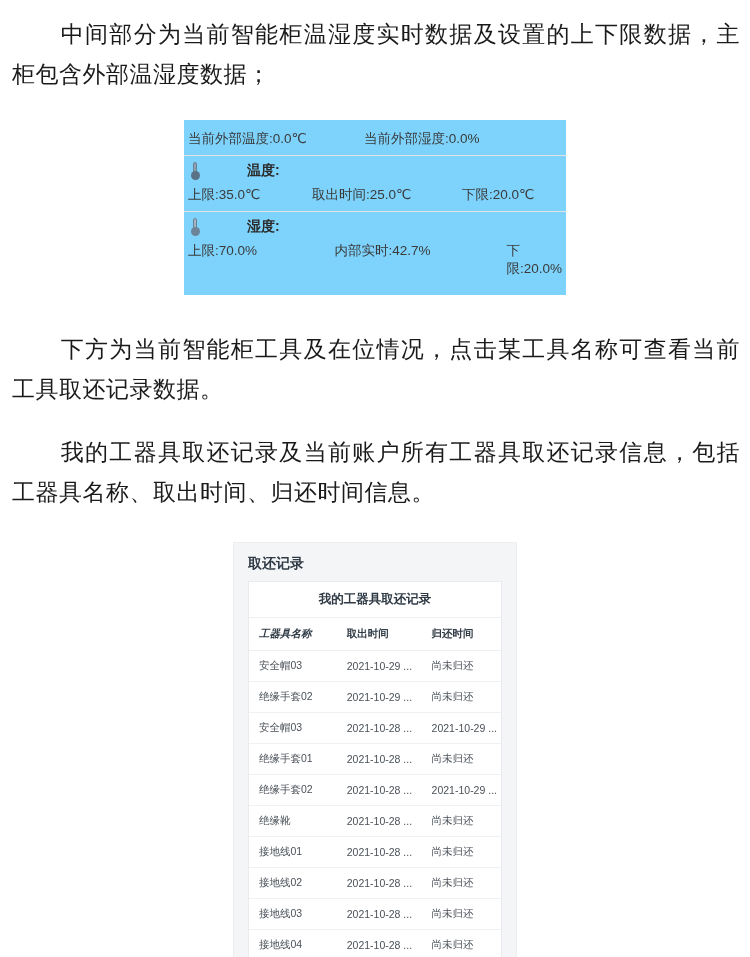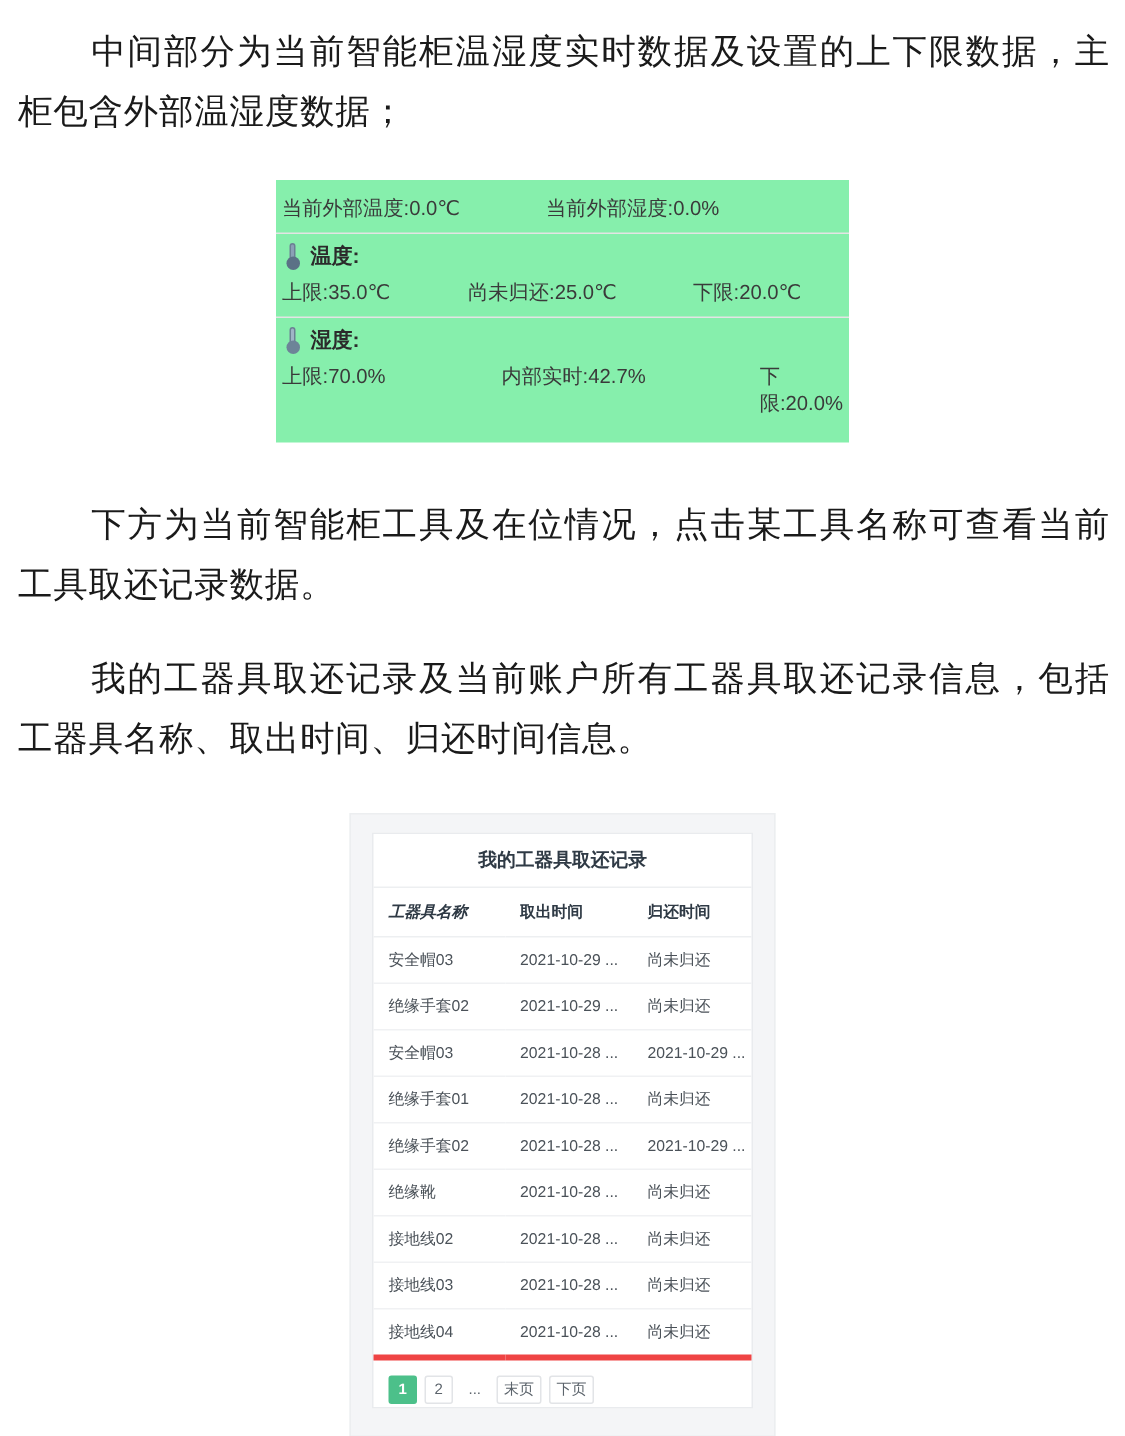--- a/index.html
+++ b/index.html
@@ -35,40 +35,41 @@
   .para-3 { margin-top: 0px; }
 
   
   .th-card-wrap {
     margin-top: 26px;
     display: flex;
     justify-content: center;
   }
   .th-card {
     width: 382px;
-    background: #86efac;
+    background: #7dd3fc;
     padding: 8px 0 10px 0;
     font-size: 13.5px;
     color: #3a3a3a;
   }
   .th-top {
     display: flex;
     border-bottom: 1px solid #e4e4e4;
     padding: 2px 4px 7px 4px;
   }
   .th-top .cell-a { width: 176px; }
   .th-top .cell-b { flex: 1; }
 
   .th-section-title {
     display: flex;
     align-items: flex-end;
     padding: 6px 4px 2px 4px;
     font-weight: bold;
     color: #2b2b2b;
     font-size: 14px;
+    gap: 40px;
   }
   .th-ico {
     width: 14px;
     height: 18px;
     margin-right: 5px;
     display: inline-block;
     position: relative;
   }
   .th-ico .stem {
     position: absolute;
@@ -197,21 +198,21 @@
 
       <div class="th-section-title">
         <span class="th-ico">
             <span class="stem"></span>
             <span class="bulb"></span>
           </span>
         <span>温度:</span>
       </div>
       <div class="th-row">
         <div class="c1">上限:35.0℃</div>
-        <div class="c2">尚未归还:25.0℃</div>
+        <div class="c2">取出时间:25.0℃</div>
         <div class="c3">下限:20.0℃</div>
       </div>
 
       <div class="th-section-title">
         <span class="th-ico hum">
             <span class="stem"></span>
             <span class="bulb"></span>
           </span>
         <span>湿度:</span>
       </div>
@@ -223,20 +224,21 @@
 
     </div>
   </div>
 
   <p class="para para-2"><span class="indent"></span><span>下方为当前智能柜工具及在位情况，点击某工具名称可查看当前工具取还记录数据。</span></p>
 
   <p class="para para-3"><span class="indent"></span><span>我的工器具取还记录及当前账户所有工器具取还记录信息，包括工器具名称、取出时间、归还时间信息。</span></p>
 
   <div class="rec-wrap">
     <div class="rec-panel">
+      <div class="rec-title">取还记录</div>
       <div class="rec-card">
         <div class="rec-card-head">我的工器具取还记录</div>
         <table class="rec-table">
           <thead>
             <tr>
               <th class="col-name">工器具名称</th>
               <th class="col-out">取出时间</th>
               <th class="col-back">归还时间</th>
             </tr>
           </thead>
@@ -261,20 +263,25 @@
               <td>2021-10-28 ...</td>
               <td>尚未归还</td>
             </tr>
             <tr>
               <td>绝缘手套02</td>
               <td>2021-10-28 ...</td>
               <td>2021-10-29 ...</td>
             </tr>
             <tr>
               <td>绝缘靴</td>
+              <td>2021-10-28 ...</td>
+              <td>尚未归还</td>
+            </tr>
+            <tr>
+              <td>接地线01</td>
               <td>2021-10-28 ...</td>
               <td>尚未归还</td>
             </tr>
             <tr>
               <td>接地线02</td>
               <td>2021-10-28 ...</td>
               <td>尚未归还</td>
             </tr>
             <tr>
               <td>接地线03</td>

